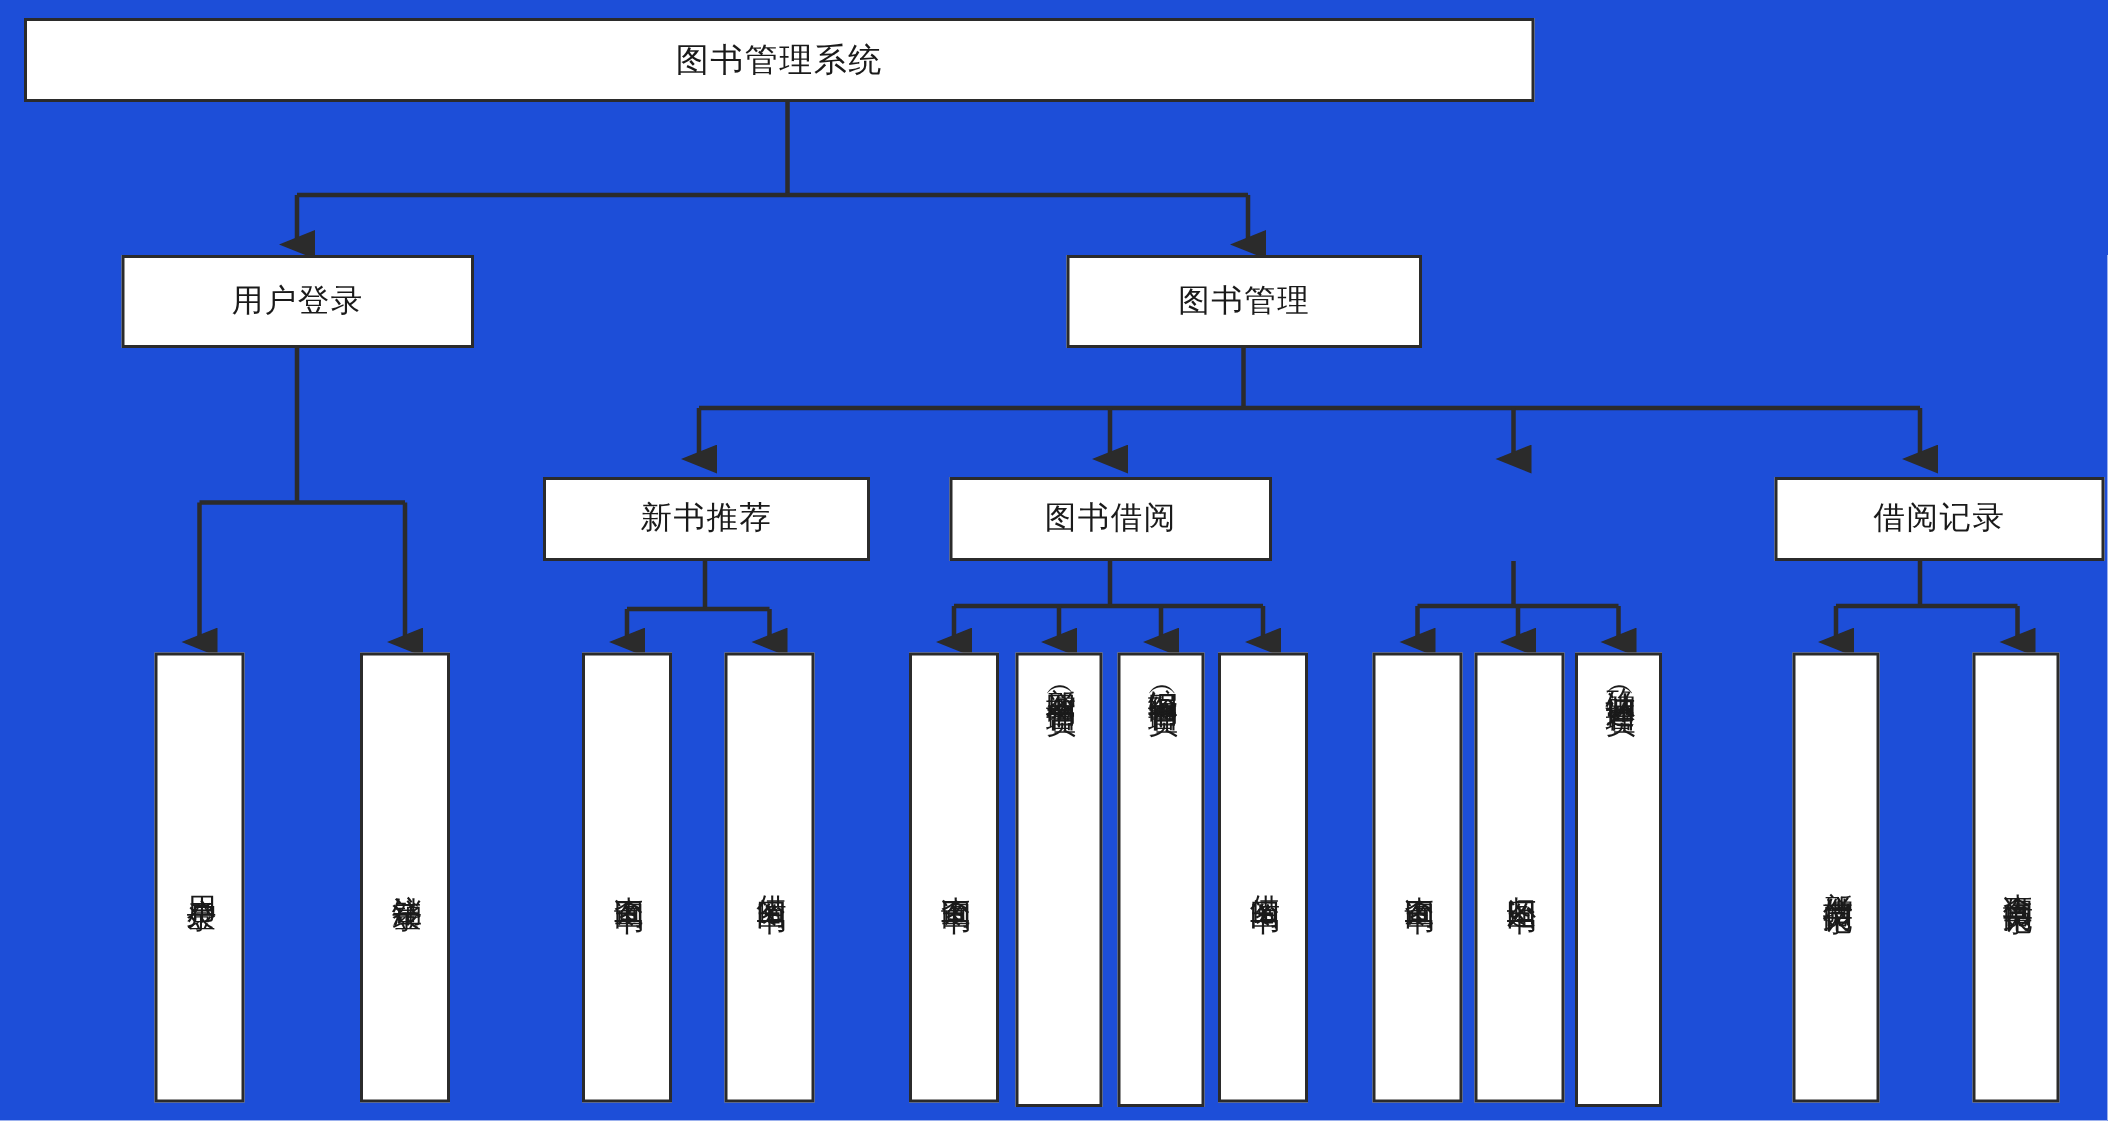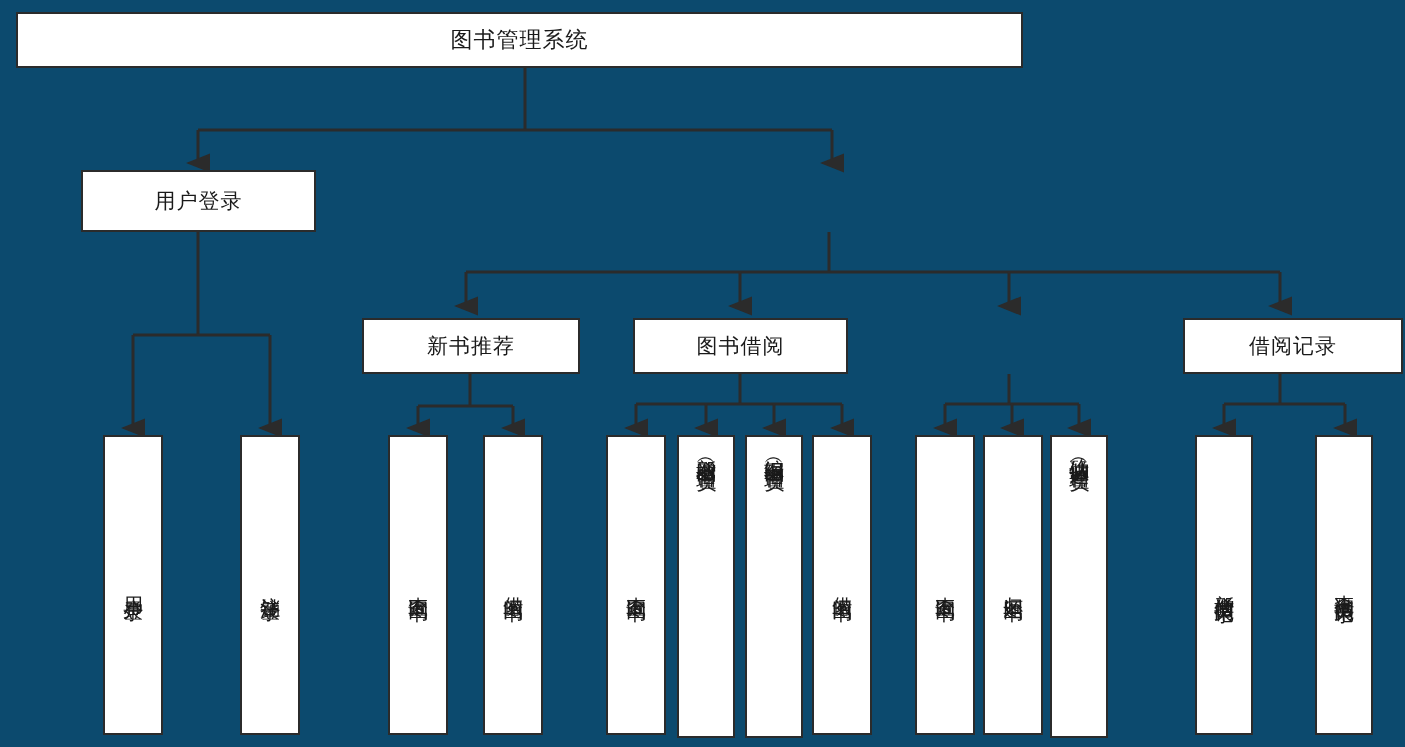--- a/index.html
+++ b/index.html
@@ -7,21 +7,21 @@
     padding: 0;
     background: #ffffff;
   }
   body {
     font-family: "Liberation Sans", "DejaVu Sans", sans-serif;
   }
   #canvas {
     position: relative;
     width: 1405px;
     height: 747px;
-    background: #0c4a6e;
+    background: #1d4ed8;
     overflow: hidden;
   }
   svg.edges {
     position: absolute;
     left: 0;
     top: 0;
     width: 1405px;
     height: 747px;
     pointer-events: none;
   }
@@ -133,20 +133,23 @@
     </g>
   </svg>
 
   <div class="node h root" style="left:16px; top:12px; width:1007px; height:56px;">
     <span class="label">图书管理系统</span>
   </div>
 
   <div class="node h" style="left:81px; top:170px; width:235px; height:62px;">
     <span class="label">用户登录</span>
   </div>
+  <div class="node h" style="left:711px; top:170px; width:237px; height:62px;">
+    <span class="label">图书管理</span>
+  </div>
 
   <div class="node h" style="left:633px; top:318px; width:215px; height:56px;">
     <span class="label">图书借阅</span>
   </div>
   <div class="node h" style="left:362px; top:318px; width:218px; height:56px;">
     <span class="label">新书推荐</span>
   </div>
   <div class="node h" style="left:1183px; top:318px; width:220px; height:56px;">
     <span class="label">借阅记录</span>
   </div>

